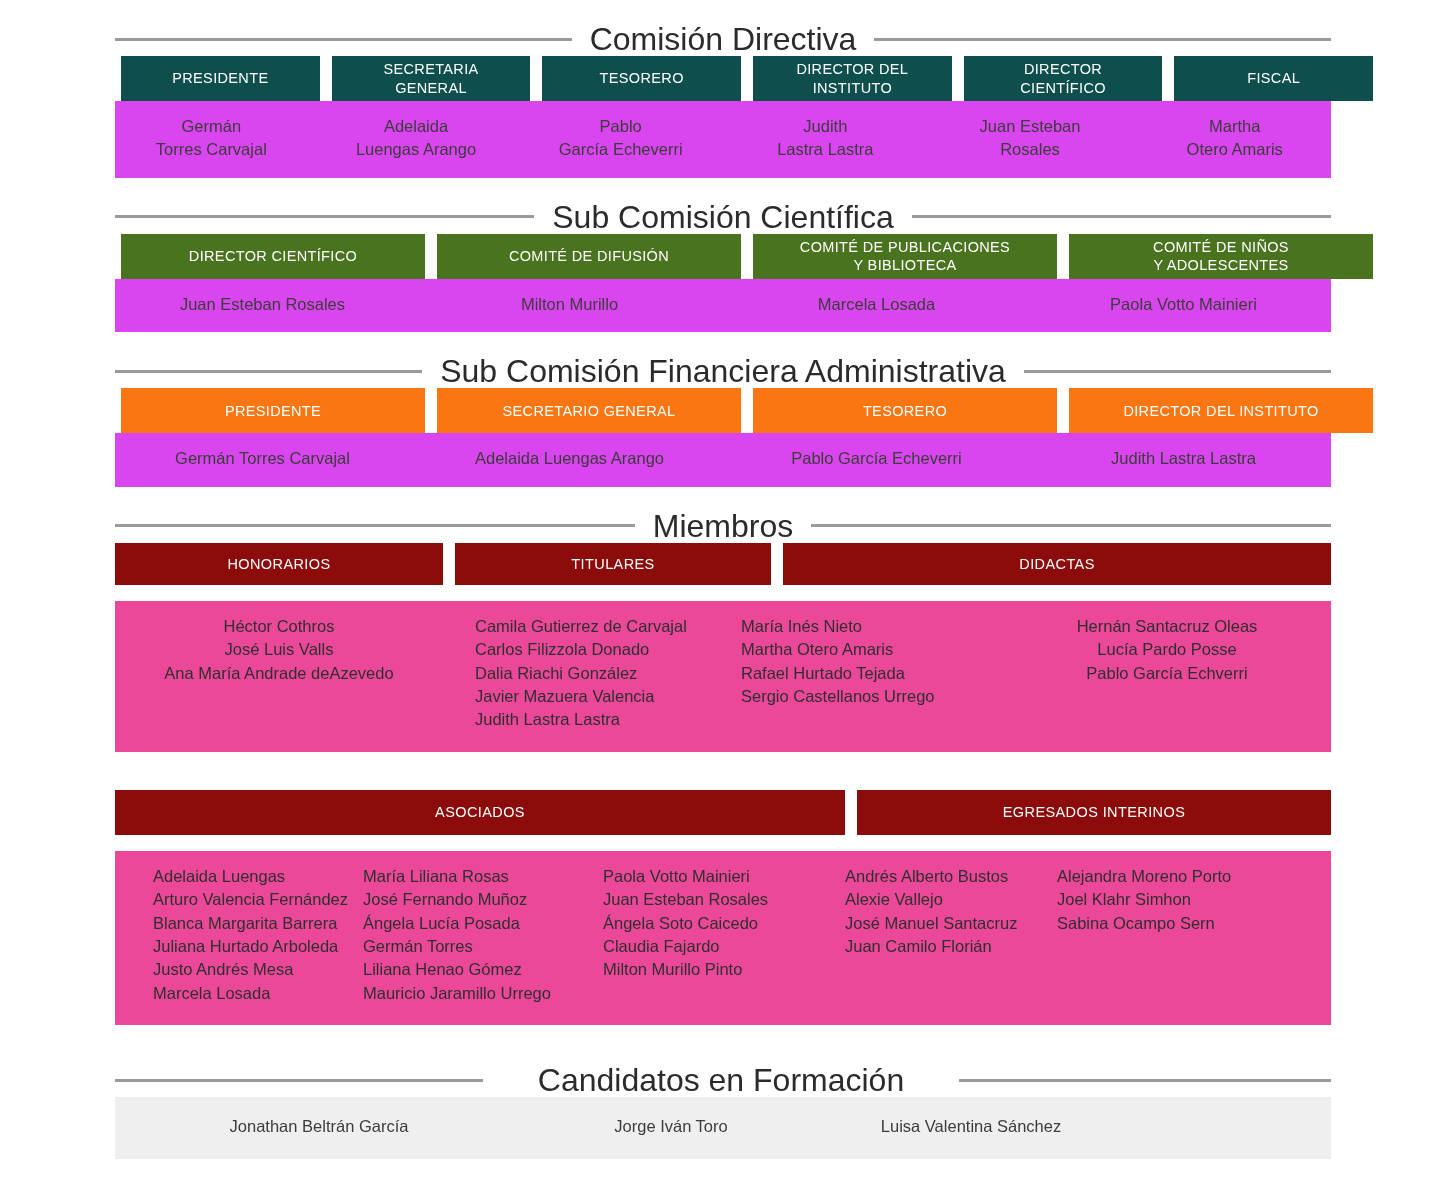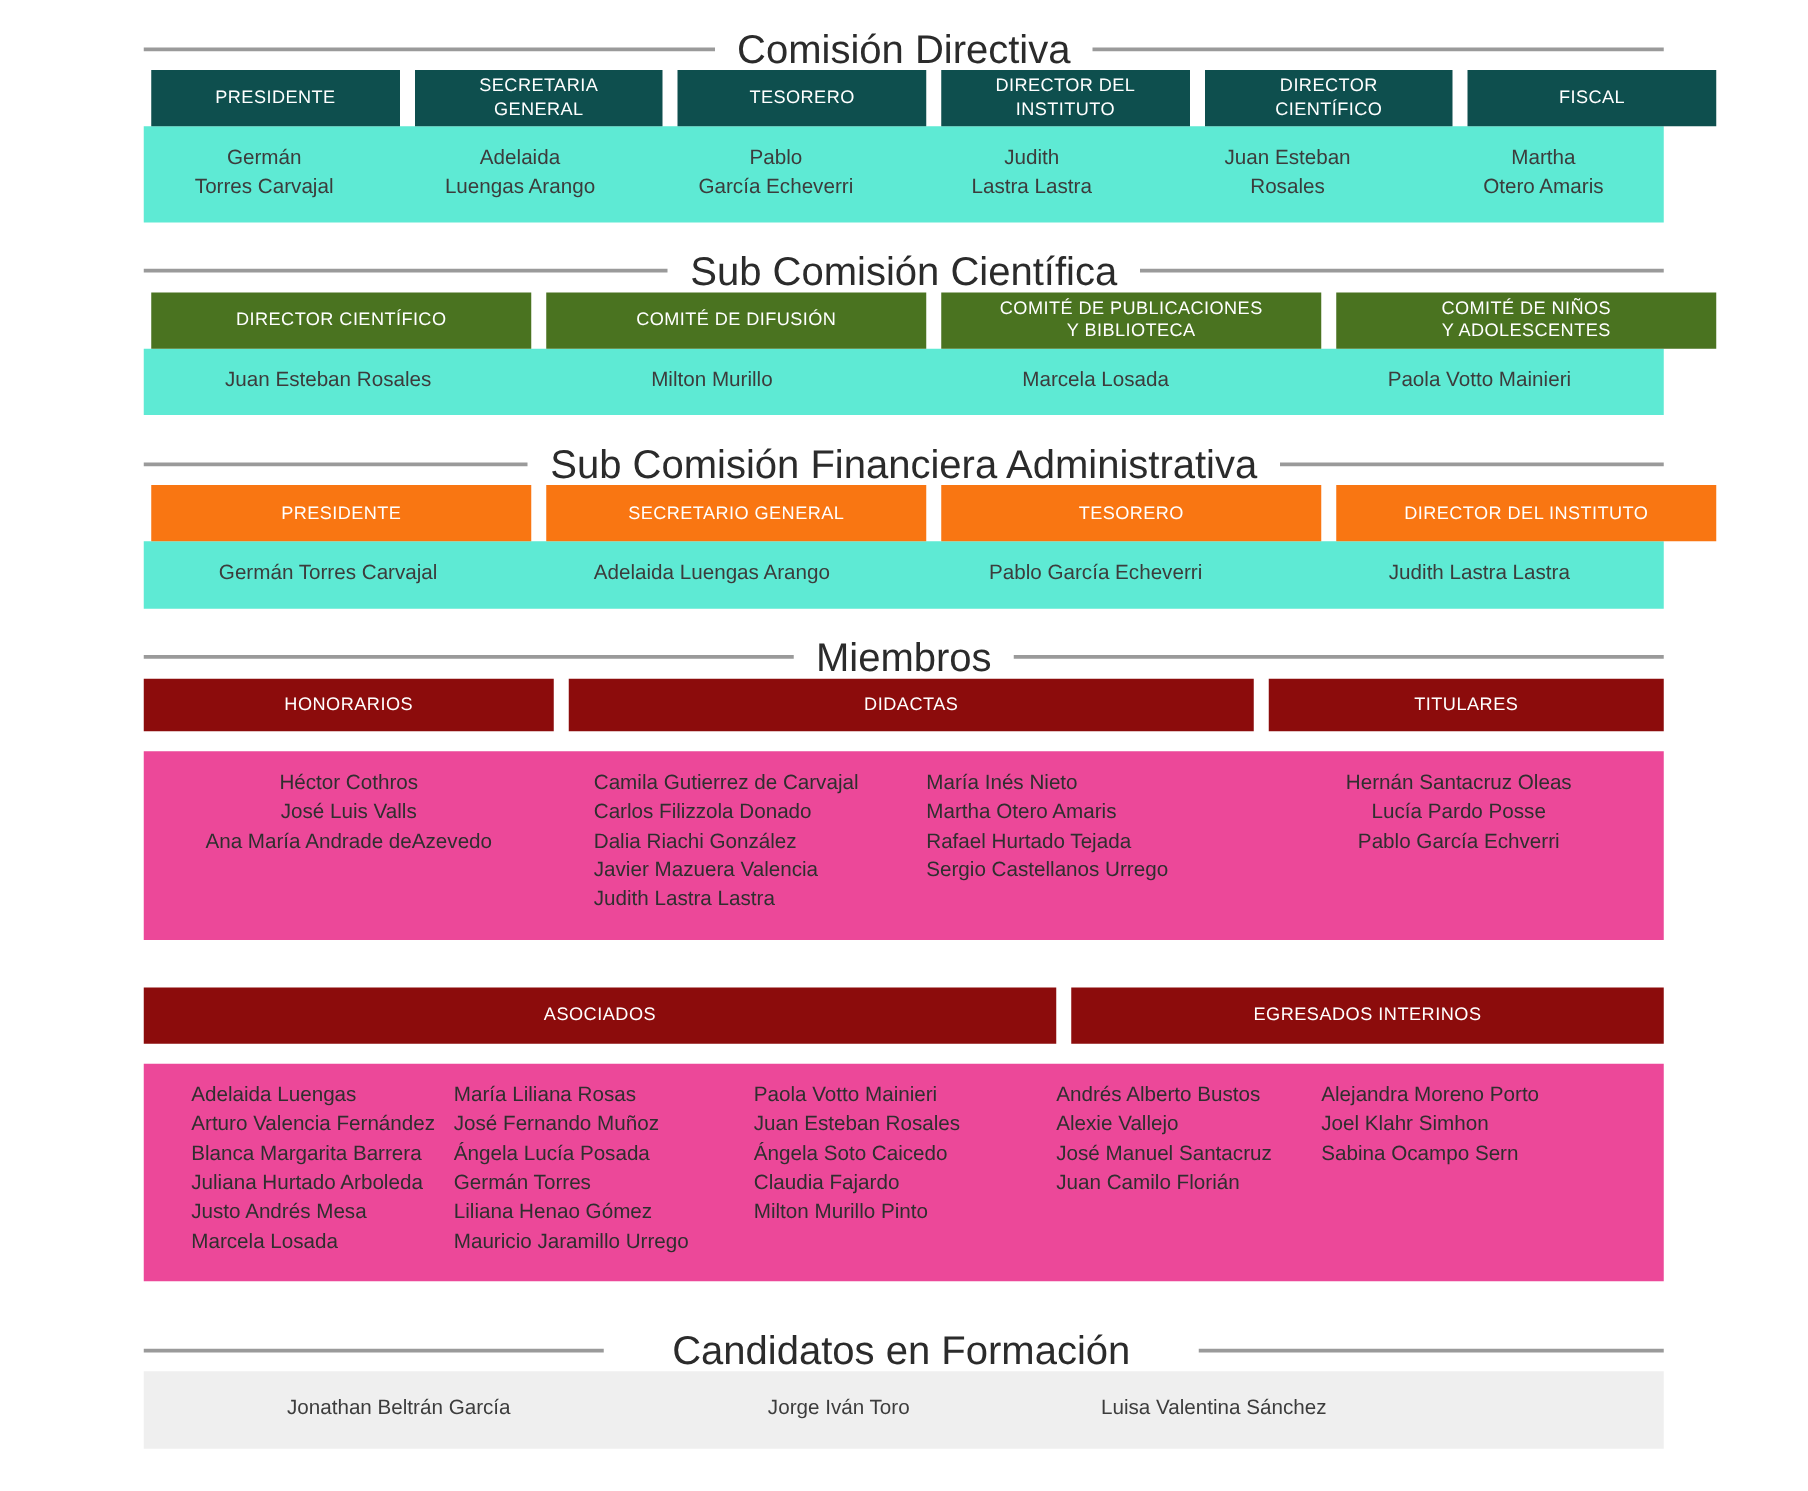--- a/index.html
+++ b/index.html
@@ -67,21 +67,21 @@
   }
   .teal  { background: #0e4f4e; }
   .green { background: #4a7320; }
   .orange{ background: #f97612; }
 
   .names-row {
     display: flex;
     gap: 12px;
     width: 1216px;
     margin: 0 auto;
-    background: #5eead4;
+    background: #d946ef;
   }
   .name-cell {
     text-align: center;
     font-size: 16.5px;
     color: #3c3c3c;
     line-height: 1.42;
     padding: 14px 6px 16px;
   }
 
   
@@ -228,25 +228,25 @@
     <span class="rule grow"></span>
     <span class="section-title">Miembros</span>
     <span class="rule grow"></span>
   </div>
 
   <div>
     <div class="mem-hdr-row">
       <div class="mem-hdr" style="flex:0 0 328px">
         <span>HONORARIOS</span>
       </div>
+      <div class="mem-hdr" style="flex:1 1 auto">
+        <span>TITULARES</span>
+      </div>
       <div class="mem-hdr" style="flex:0 0 548px">
         <span>DIDACTAS</span>
-      </div>
-      <div class="mem-hdr" style="flex:1 1 auto">
-        <span>TITULARES</span>
       </div>
     </div>
     <div class="mem-body">
       <div class="mem-col center" style="flex:0 0 328px">
         <p>Héctor Cothros</p>
         <p>José Luis Valls</p>
         <p>Ana María Andrade deAzevedo</p>
       </div>
       <div class="mem-col left" style="flex:0 0 280px;padding-left:32px">
         <p>Camila Gutierrez de Carvajal</p>

